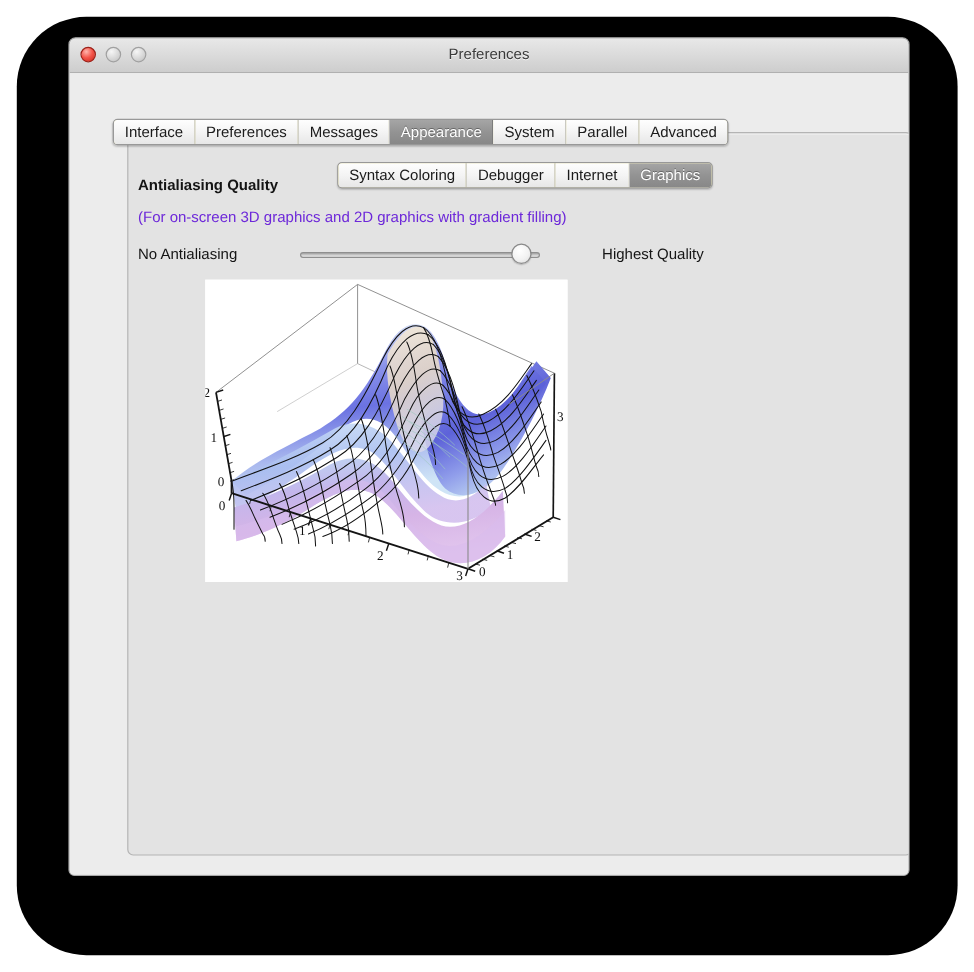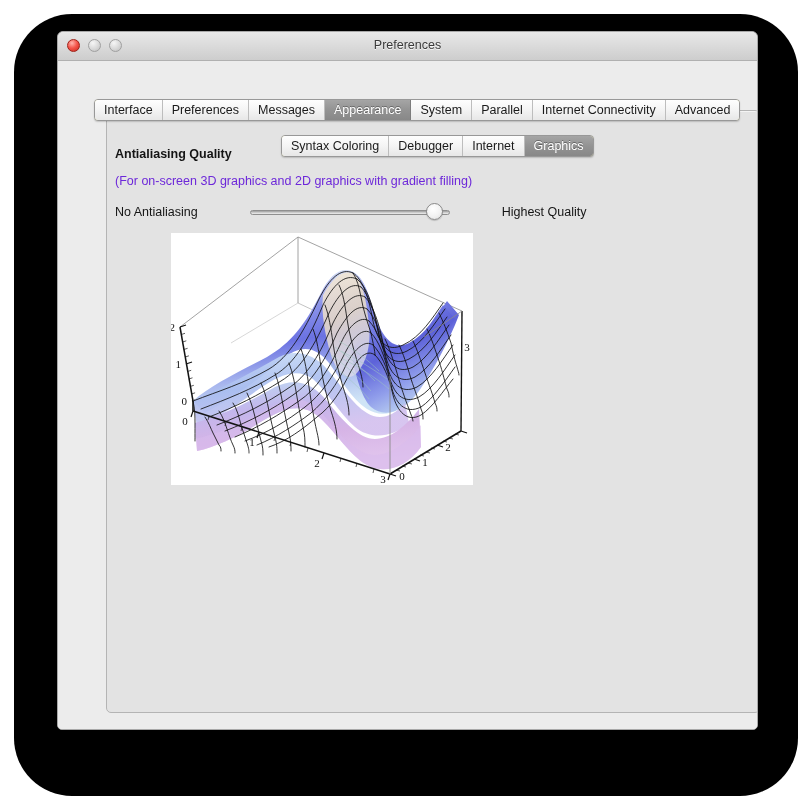--- a/index.html
+++ b/index.html
@@ -475,21 +475,20 @@
     </div>
 
     <div id="tabs-primary" class="tabstrip">
       <div class="tabgroup">
         <div class="tab">Interface</div>
         <div class="tab">Preferences</div>
         <div class="tab">Messages</div>
         <div class="tab active">Appearance</div>
         <div class="tab">System</div>
         <div class="tab">Parallel</div>
-        <div class="tab">Internet Connectivity</div>
         <div class="tab">Advanced</div>
       </div>
     </div>
 
     <div id="tabs-secondary" class="tabstrip">
       <div class="tabgroup">
         <div class="tab">Syntax Coloring</div>
         <div class="tab">Debugger</div>
         <div class="tab">Internet</div>
         <div class="tab active">Graphics</div>

